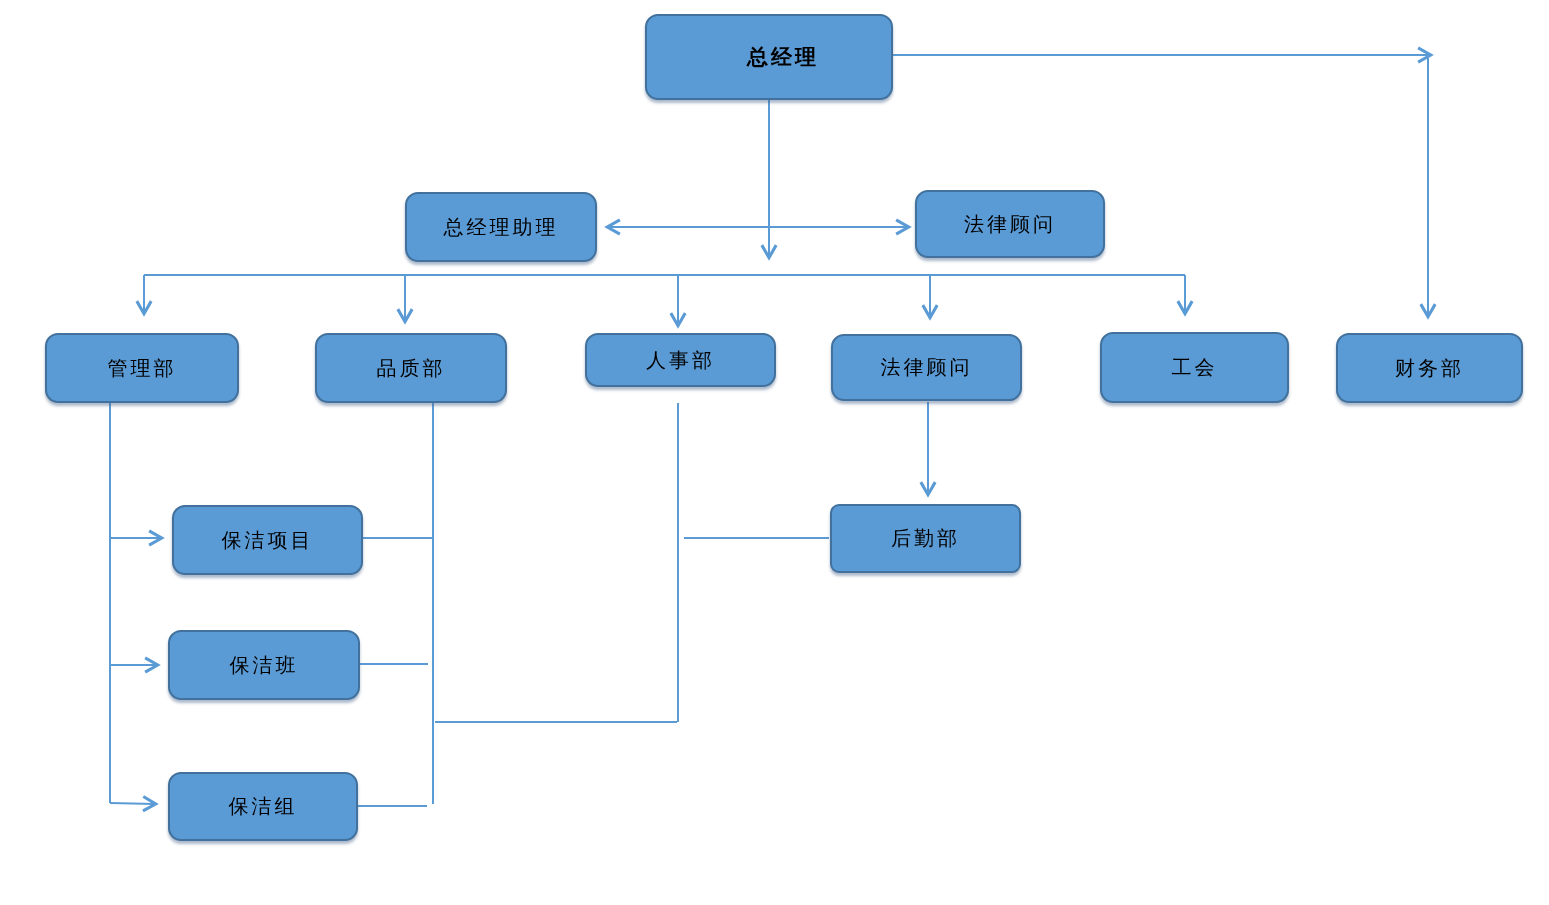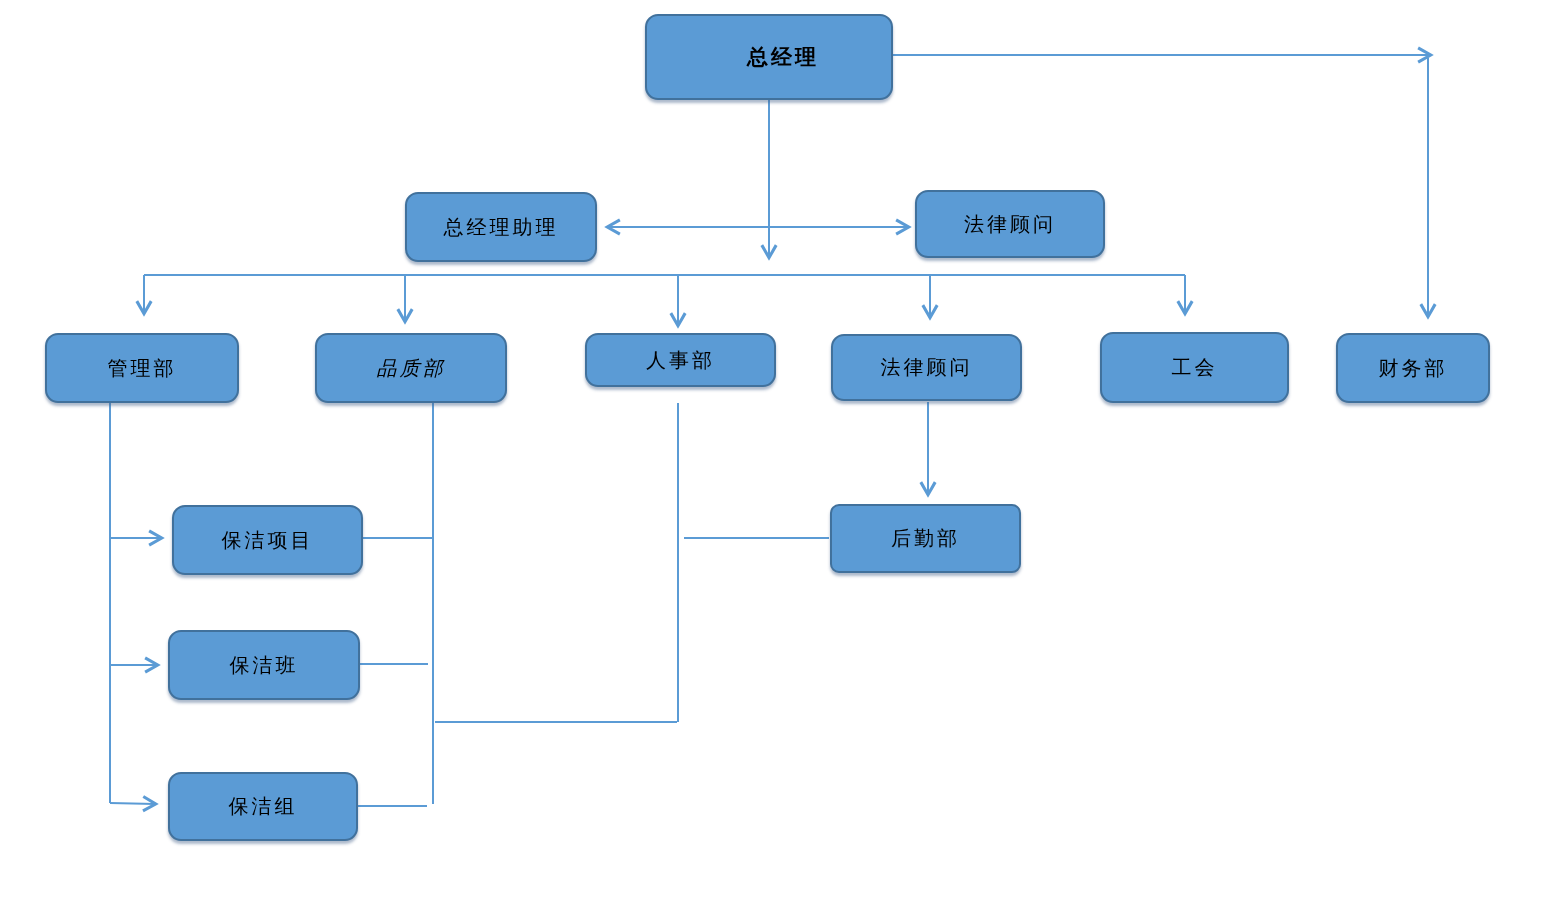--- a/index.html
+++ b/index.html
@@ -85,24 +85,24 @@
 
     <path d="M928,402 V494" fill="none" stroke="#5b9bd5" stroke-width="2" marker-end="url(#arr)"></path>
   </svg>
 
   <div class="node bold" style="left:645px; top:14px; width:248px; height:86px;">总经理</div>
 
   <div class="node" style="left:405px; top:192px; width:192px; height:70px;">总经理助理</div>
   <div class="node" style="left:915px; top:190px; width:190px; height:68px;">法律顾问</div>
 
   <div class="node" style="left:45px; top:333px; width:194px; height:70px;">管理部</div>
-  <div class="node" style="left:315px; top:333px; width:192px; height:70px;font-style:italic;">品质部</div>
+  <div class="node" style="left:315px; top:333px; width:192px; height:70px;">品质部</div>
   <div class="node" style="left:585px; top:333px; width:191px; height:54px;">人事部</div>
   <div class="node" style="left:831px; top:334px; width:191px; height:67px;">法律顾问</div>
   <div class="node" style="left:1100px; top:332px; width:189px; height:71px;">工会</div>
-  <div class="node" style="left:1336px; top:333px; width:154px; height:70px;">财务部</div>
+  <div class="node" style="left:1336px; top:333px; width:187px; height:70px;">财务部</div>
 
   <div class="node" style="left:172px; top:505px; width:191px; height:70px;">保洁项目</div>
   <div class="node" style="left:168px; top:630px; width:192px; height:70px;">保洁班</div>
   <div class="node" style="left:168px; top:772px; width:190px; height:69px;">保洁组</div>
   <div class="node" style="left:830px; top:504px; width:191px; height:69px;border-radius:9px;">后勤部</div>
 
 </div>
 
 </body></html>

